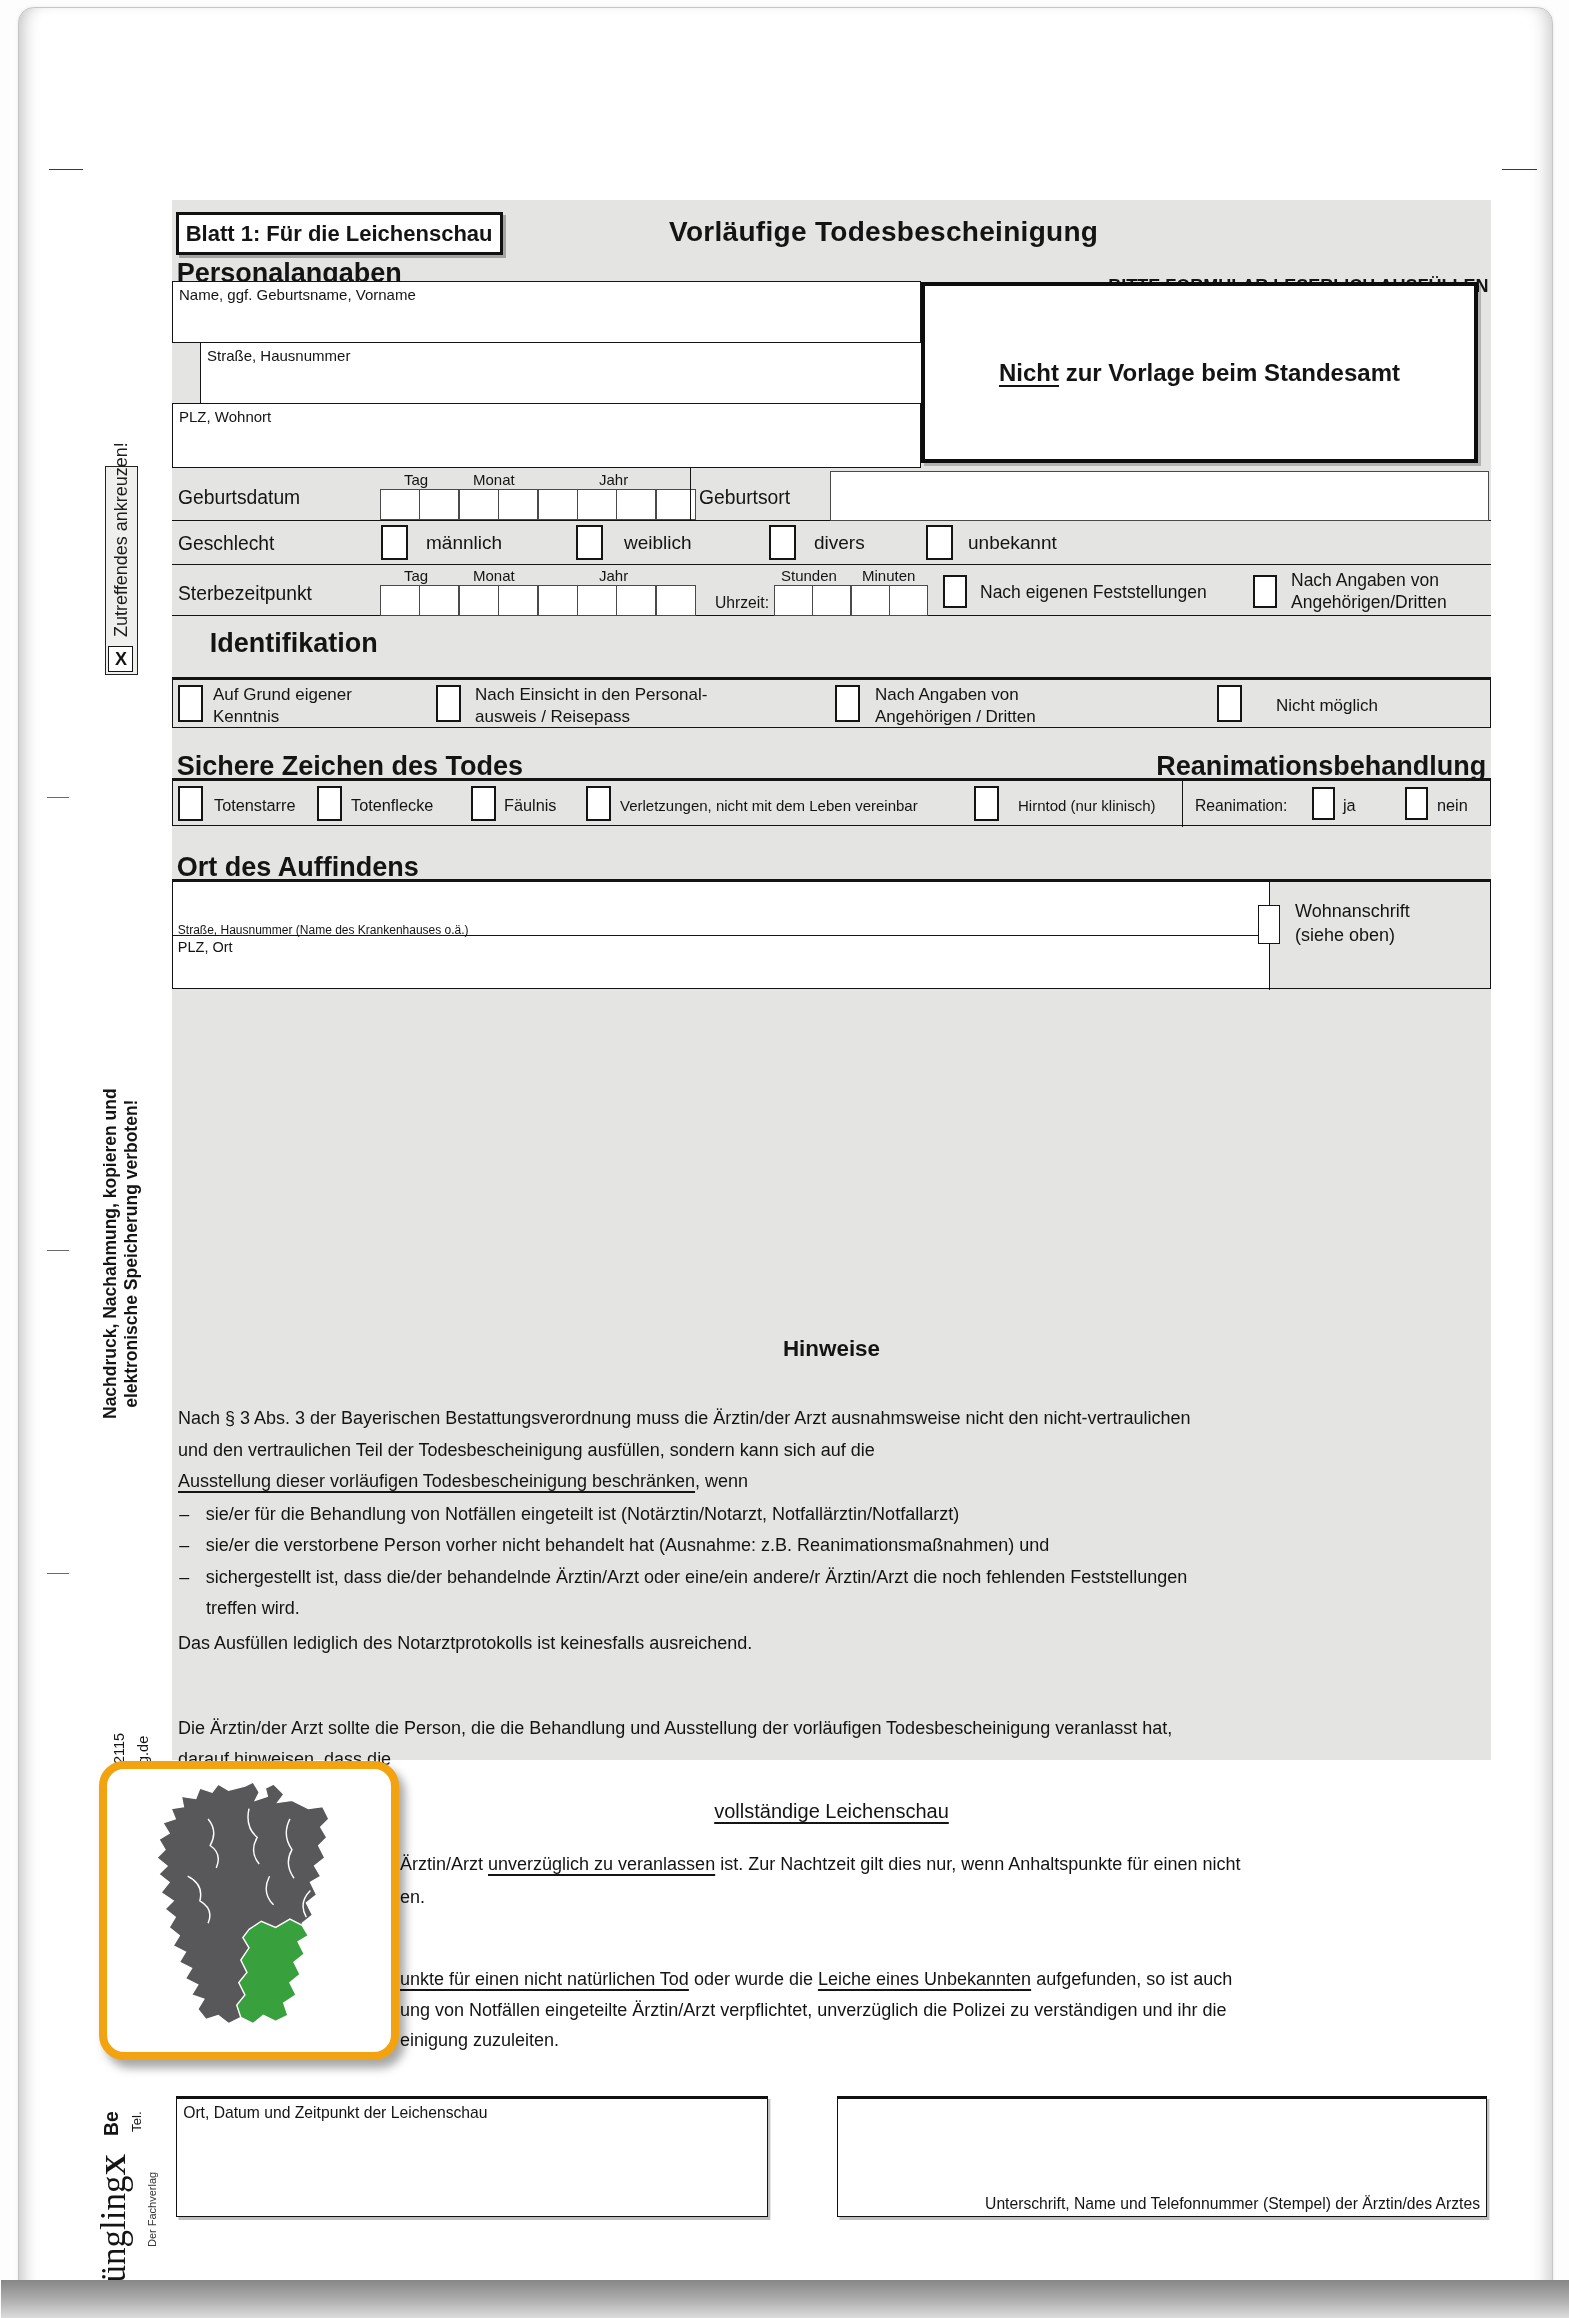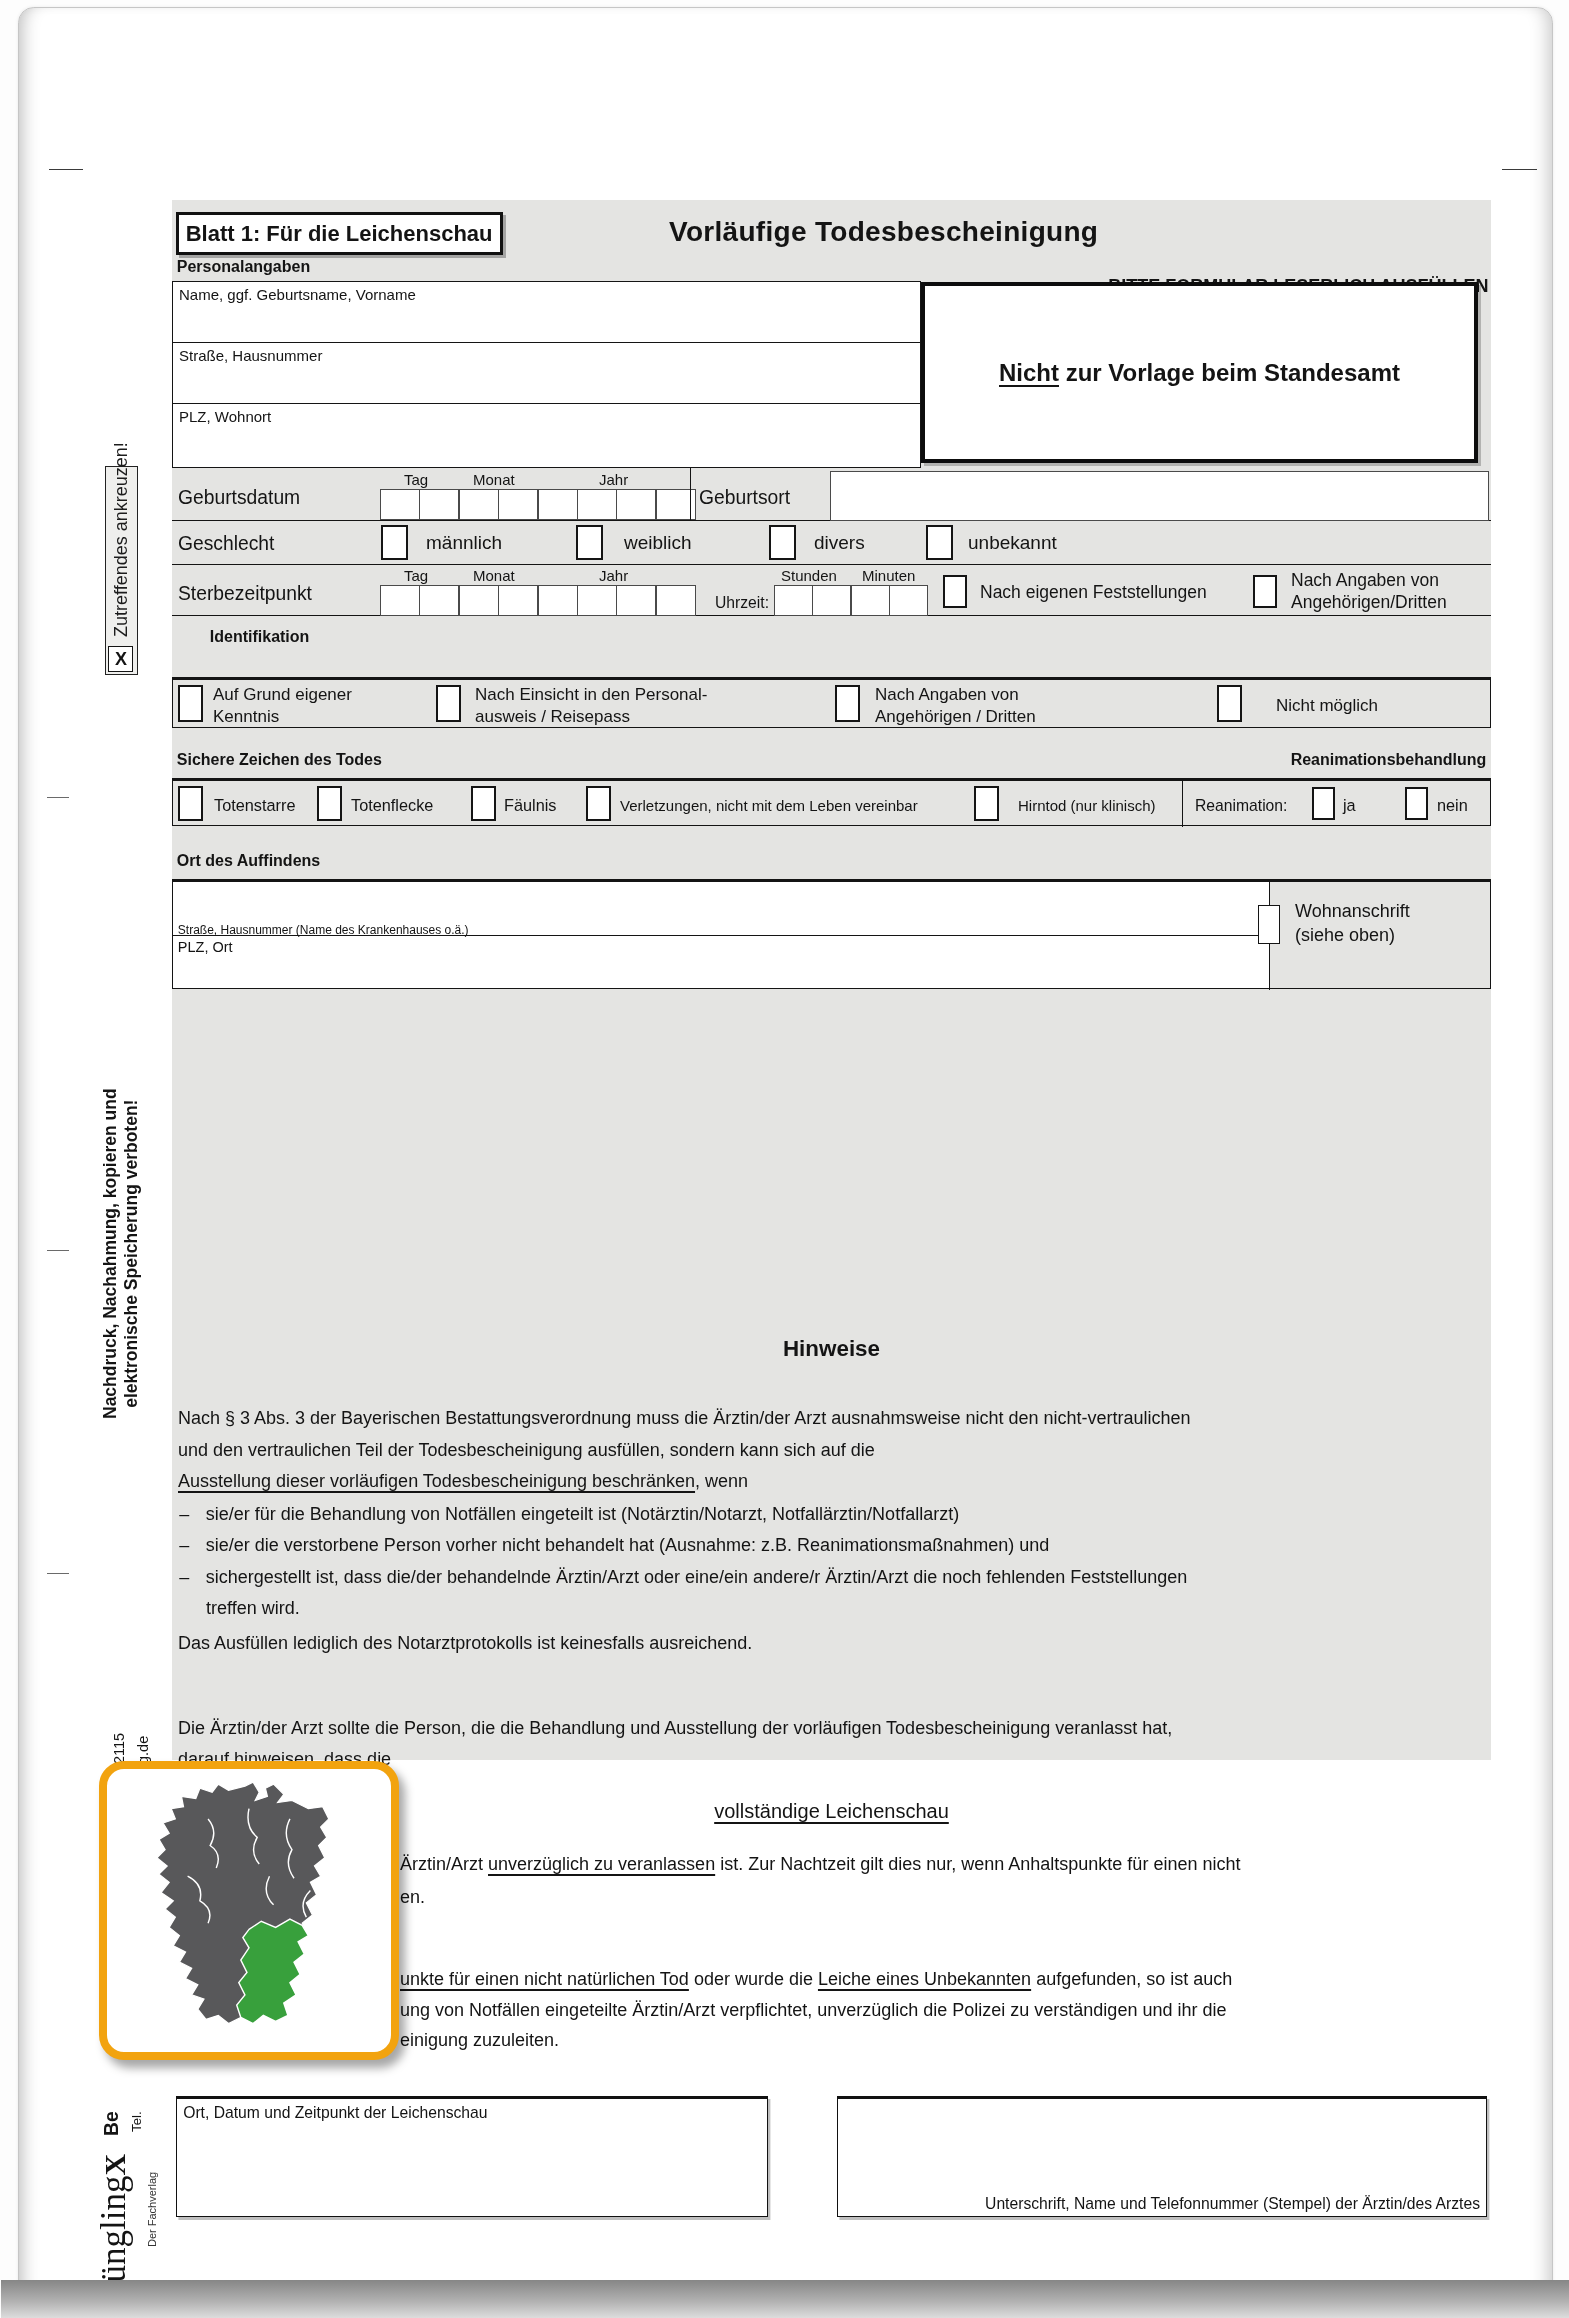--- a/index.html
+++ b/index.html
@@ -8,21 +8,21 @@
   #page{position:absolute;left:18px;top:7.2px;width:1533px;height:2303px;background:#ffffff;
     border:1.2px solid #c6c6c6;border-radius:15.7px;
     box-shadow:inset 15.7px 0 18px -13.3px rgba(0,0,0,.28), inset -15.7px 0 18px -12px rgba(0,0,0,.22), 0 0 3.6px rgba(0,0,0,.08);}
   #panel{position:absolute;left:171px;top:199px;width:1319px;height:1560px;background:#E4E4E2;}
   .mark{position:absolute;background:#3a3a3a;height:1.2px;}
   
   .sheet-tab{position:absolute;left:3.6px;top:12px;width:321px;height:37px;background:#fff;
     border:3px solid #111;box-shadow:3px 3px 0 rgba(0,0,0,.28);display:flex;align-items:center;justify-content:center;
     font-size:22px;font-weight:bold;}
   .title{position:absolute;left:497px;top:15.7px;font-size:28px;font-weight:bold;letter-spacing:0.3px;}
-  .sec-h{position:absolute;font-size:16px;font-weight:bold;}
+  .sec-h{position:absolute;font-size:27px;font-weight:bold;}
   .legible{position:absolute;right:2.4px;top:76px;font-size:18px;font-weight:bold;}
   .fieldbox{position:absolute;left:0;width:749px;height:62px;background:#fff;border:1.2px solid #141414;box-sizing:border-box;}
   .fieldbox .flabel{position:absolute;left:6px;top:3.6px;font-size:15px;}
   .nicht-box{position:absolute;left:749px;top:82px;width:557px;height:181px;background:#fff;border:4.8px solid #0d0d0d;
     box-sizing:border-box;display:flex;align-items:center;justify-content:center;box-shadow:3px 3px 0 rgba(0,0,0,.22);
     font-size:24px;font-weight:bold;}
   .nicht-box u{text-decoration-thickness:2.4px;text-underline-offset:4.2px;}
   .row{position:absolute;left:0;width:1319px;box-sizing:border-box;border-bottom:1.8px solid #141414;}
   .rlabel{position:absolute;font-size:19.3px;}
   .slabel{position:absolute;font-size:15px;}
@@ -87,21 +87,21 @@
   <div id="panel" style="left:153px;top:192px;">
 
     <div class="sheet-tab">Blatt 1: Für die Leichenschau</div>
     <div class="title">Vorläufige Todesbescheinigung</div>
     <div class="sec-h" style="left:4.8px;top:58px;">Personalangaben</div>
     <div class="legible">BITTE FORMULAR LESERLICH AUSFÜLLEN</div>
 
     <div class="fieldbox" style="top:81px;">
       <span class="flabel">Name, ggf. Geburtsname, Vorname</span>
     </div>
-    <div class="fieldbox" style="top:142px;">
+    <div class="fieldbox" style="top:142px;margin-left:28px;">
       <span class="flabel">Straße, Hausnummer</span>
     </div>
     <div class="fieldbox" style="top:203px;height:65px;">
       <span class="flabel">PLZ, Wohnort</span>
     </div>
 
     <div class="nicht-box">
       <span><u>Nicht</u><span> zur Vorlage beim Standesamt</span></span>
     </div>
 

